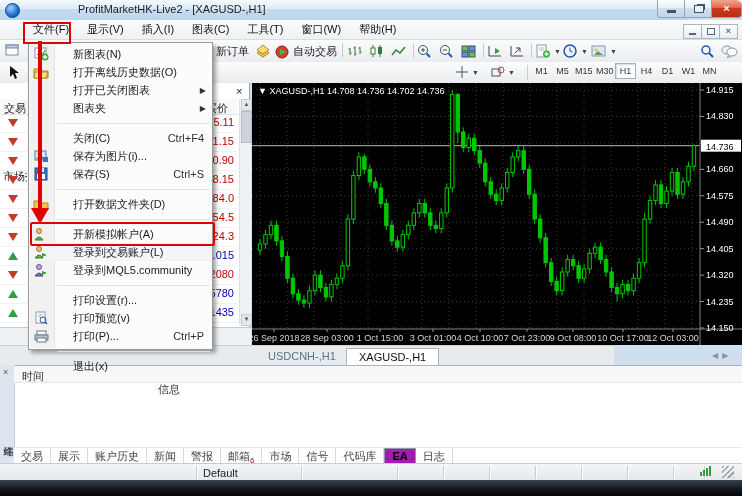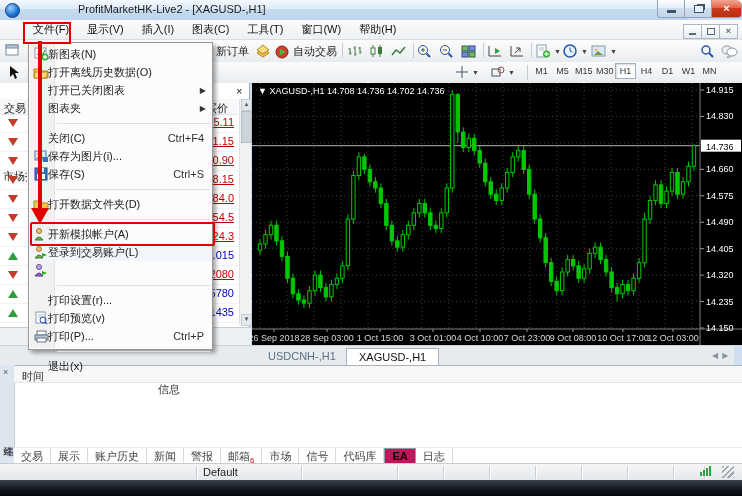--- a/index.html
+++ b/index.html
@@ -42,64 +42,64 @@
       padding:2px 1px;border:1px solid transparent;}
   .tf.active{background:#fff;border:1px solid #9db1c5;box-shadow:inset 1px 1px 2px #cfd8e2;}
   
   #mwatch{left:0;top:83px;width:250px;height:244px;background:#fff;border-right:1px solid #9aa5b1;box-sizing:border-box;}
   #mw-title{left:3px;top:86px;width:24px;overflow:hidden;white-space:nowrap;color:#222;}
   .mwrow{left:0;width:238px;height:18px;border-bottom:1px solid #f0f2f4;}
   .mwprice{position:absolute;right:4px;top:2px;font-size:11px;}
   .arr{position:absolute;left:8px;top:5px;width:0;height:0;border-left:5px solid transparent;border-right:5px solid transparent;}
   .arr.down{border-top:8px solid #c43b2a;}
   .arr.up{border-bottom:8px solid #2f9e3f;}
-  .red{color:#c00000;text-decoration:underline;} .blue{color:#0000bb;}
+  .red{color:#c00000;} .blue{color:#0000bb;}
   .scr-arrow{position:absolute;left:1px;width:9px;height:10px;background:#e3e6ea;border:1px solid #c9ced4;
              font-size:6px;color:#555;text-align:center;line-height:9px;}
   #mw-thumb{position:absolute;left:1px;top:12px;width:9px;height:30px;background:#cdd3da;border:1px solid #b4bcc5;}
   
   #navigator{left:0;top:327px;width:251px;height:18px;background:#eef1f4;border-top:1px solid #c6ccd2;}
   #nav-tab{left:4px;top:345px;width:56px;height:15px;border:1px solid #b9c1c9;border-top:none;background:#fff;
            font-size:10px;color:#333;padding-left:4px;box-sizing:border-box;overflow:hidden;}
   
   #chartpanel{left:252px;top:83px;width:490px;height:262px;background:#000;}
   
-  #charttabs{left:0;top:345px;width:734px;height:20px;background:#e8ebee;border-top:1px solid #cfd4d9;border-bottom:1px solid #b9bfc6;}
+  #charttabs{left:0;top:345px;width:614px;height:20px;background:#e8ebee;border-top:1px solid #cfd4d9;border-bottom:1px solid #b9bfc6;}
   .ctab{position:absolute;top:2px;height:17px;padding:2px 12px;box-sizing:border-box;font-size:11px;color:#5a7184;}
   .ctab.active{background:#fff;border:1px solid #aab3bc;border-bottom:none;color:#111;}
   #ctab-arrows{left:712px;top:5px;color:#8a949e;font-size:8px;letter-spacing:4px;}
   
   #terminal{left:0;top:365px;width:742px;height:98px;background:#fff;border-top:1px solid #aab3bc;}
   #term-strip{left:0;top:365px;width:14px;height:114px;background:#dde6ef;border-right:1px solid #c2cbd4;}
   #term-close{left:3px;top:367px;font-size:9px;color:#555;}
   #term-title{left:1px;top:438px;writing-mode:vertical-rl;font-size:10px;color:#334;}
   #term-header{left:14px;top:366px;width:728px;height:16px;background:#f6f7f8;border-bottom:1px solid #e4e7ea;}
   #term-col-time{left:22px;top:369px;color:#333;}
   #term-col-msg{left:158px;top:382px;color:#333;}
   #termtabs{left:14px;top:447px;width:728px;height:16px;background:#fff;border-top:1px solid #e8eaec;}
   .ttab{display:inline-block;padding:1px 7px;color:#444;font-size:11px;border-right:1px solid #d8dcе0;}
   .ttab{border-right:1px solid #d8dce0;}
-  .ttab.active{border:1px solid #8f9aa5;border-bottom:none;background:#be185d;font-weight:bold;color:#000;}
+  .ttab.active{border:1px solid #8f9aa5;border-bottom:none;background:#a21caf;font-weight:bold;color:#000;}
   .badge{color:#c00000;font-size:8px;vertical-align:sub;}
   
   #statusbar{left:0;top:463px;width:742px;height:17px;background:linear-gradient(#f4f5f6,#e4e7ea);
     border-top:1px solid #c8ccd0;display:flex;align-items:center;}
-  .scell{height:13px;border-right:1px solid #c9cdd2;box-shadow:1px 0 0 #fff;padding:0 6px;display:flex;}
+  .scell{height:13px;border-right:1px solid #c9cdd2;box-shadow:1px 0 0 #fff;padding:0 6px;display:flex;align-items:center;}
   #conn-icon{position:absolute;left:700px;top:466px;display:flex;align-items:flex-end;gap:1px;height:10px;}
   .cbar{width:2px;background:#2f9e3f;}
   #grip{position:absolute;left:722px;top:466px;width:12px;height:12px;
     background:repeating-linear-gradient(135deg,#9aa4ae 0 1.5px,transparent 1.5px 4px);}
   #bottomframe{left:0;top:480px;width:742px;height:16px;background:linear-gradient(#3a4350,#11141c 60%,#05060a);}
   
   #filemenu{left:28px;top:42px;width:185px;height:308px;background:#fcfcfc;border:1px solid #979797;
     box-shadow:3px 3px 4px rgba(0,0,0,.35);z-index:50;padding-top:2px;box-sizing:border-box;}
   #filemenu .gutter{position:absolute;left:1px;top:1px;width:24px;height:304px;background:#f1f1f1;border-right:1px solid #e2e2e2;}
   .mi{position:relative;height:18px;display:flex;align-items:center;}
   .mi .ic{position:absolute;left:4px;top:2px;width:16px;height:14px;display:flex;align-items:center;justify-content:center;}
-  .mi .lbl{margin-left:19px;color:#1a1a1a;text-align:right;}
+  .mi .lbl{margin-left:44px;color:#1a1a1a;text-align:right;}
   .mi .sc{position:absolute;right:8px;color:#333;}
   .mi .sub{position:absolute;right:6px;color:#333;font-size:8px;}
   .mi.hl{background:#f2f6fb;}
   .msep{height:6px;border-bottom:1px solid #e0e0e0;margin:0 2px 0 28px;margin-bottom:5px;}
   
   .anno{z-index:60;pointer-events:none;}
   #anno-box-file{left:23px;top:22px;width:44px;height:18px;border:2px solid #e00000;}
   #anno-line{left:38px;top:41px;width:4px;height:168px;background:#e00000;}
   #anno-head{left:31px;top:208px;width:0;height:0;border-left:9px solid transparent;border-right:9px solid transparent;border-top:16px solid #e00000;}
   #anno-box-login{left:30px;top:222px;width:181px;height:20px;border:2px solid #e00000;border-radius:2px;}
@@ -725,20 +725,21 @@
           <span class="lbl">登录到交易账户(L)</span>
         </div>
         <div class="mi">
           <span class="ic">
             <svg width="14" height="14">
               <circle cx="5" cy="4" r="2.5" fill="#c0a8e0" stroke="#6a4a9a"></circle>
               <path d="M1 13 q4 -6 8 0 z" fill="#8868b8" stroke="#5a3a8a"></path>
               <polygon points="8,8 13,10 8,12" fill="#22aa22"></polygon>
             </svg>
           </span>
+          <span class="lbl">登录到MQL5.community</span>
         </div>
         <div class="msep"></div>
         <div class="mi">
           <span class="lbl">打印设置(r)...</span>
         </div>
         <div class="mi">
           <span class="ic">
             <svg width="14" height="14">
               <rect x="2" y="1" width="9" height="11" fill="#fff" stroke="#8899aa"></rect>
               <line x1="4" y1="4" x2="9" y2="4" stroke="#aabbcc"></line>

